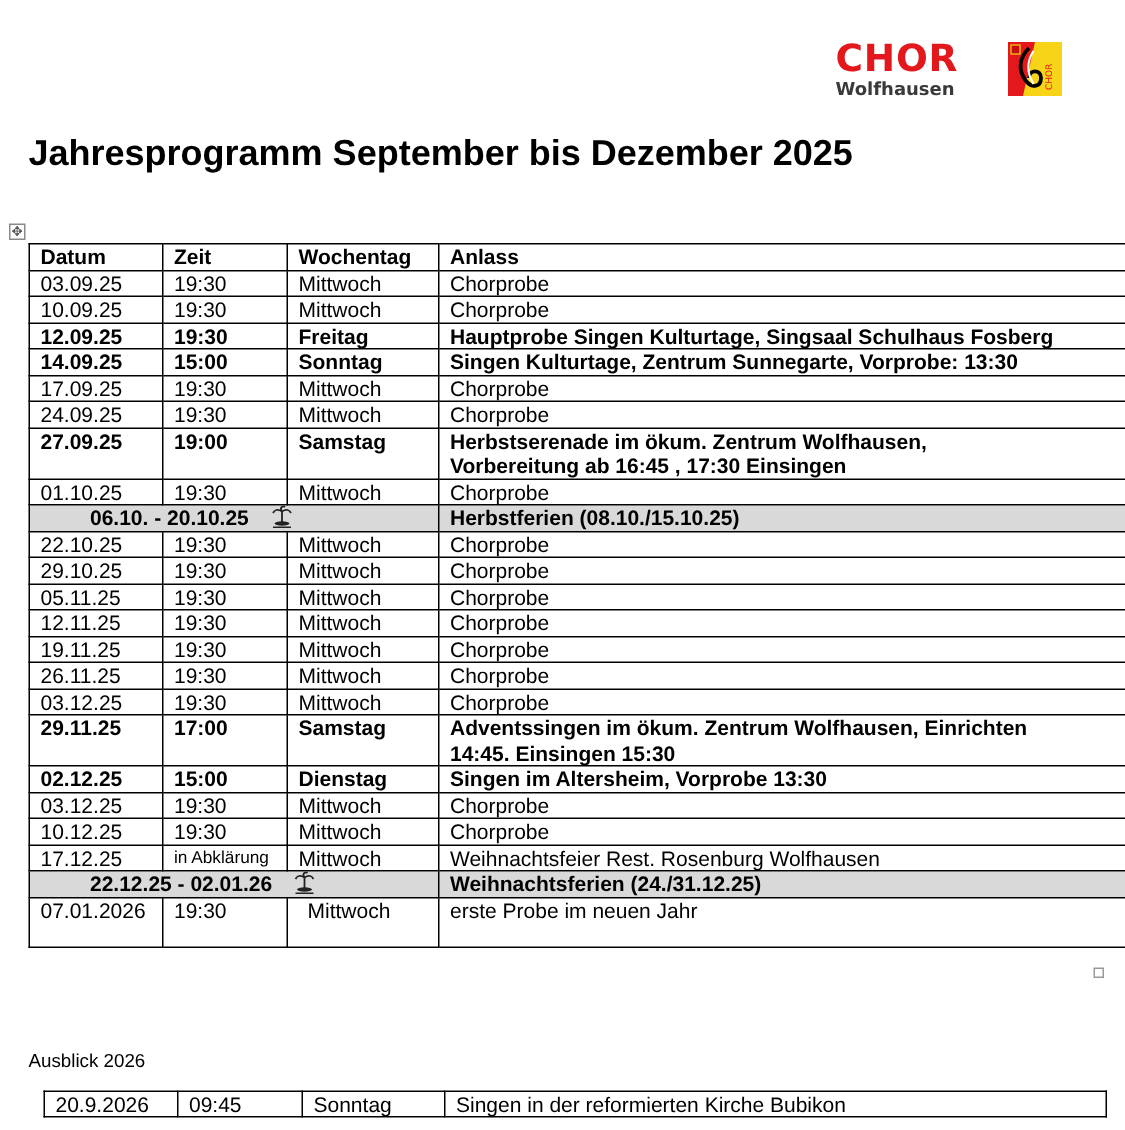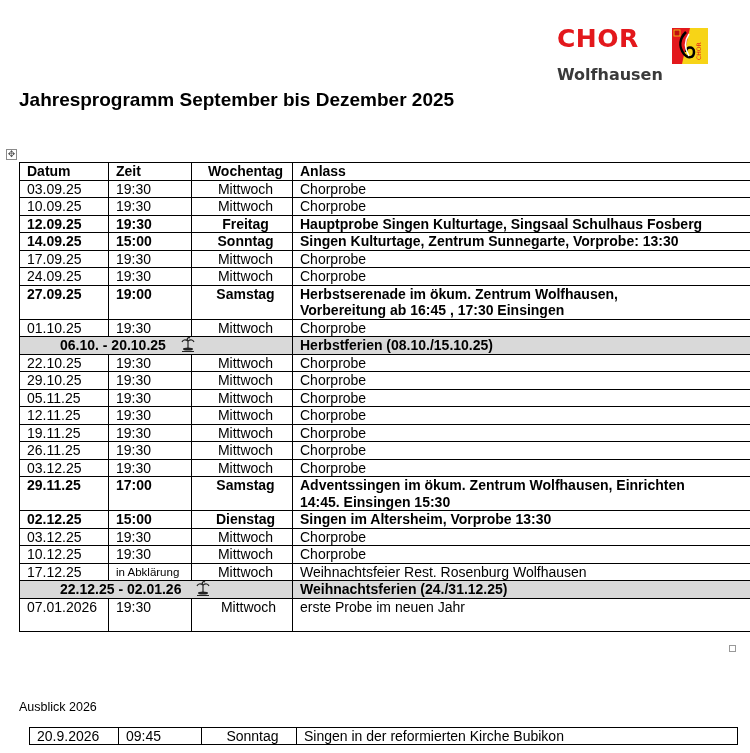--- a/index.html
+++ b/index.html
@@ -2,31 +2,31 @@
 <html><head>
 <meta charset="utf-8">
 <style>
   html, body { margin:0; padding:0; background:#ffffff; }
   body { width:750px; height:753px; position:relative; overflow:hidden;
          font-family:"Liberation Sans", sans-serif; color:#000; }
   .logo-text { position:absolute; left:557px; top:26px; text-align:left; }
   .logo-chor { font-family:"DejaVu Sans", sans-serif; font-weight:bold; color:#e3181c;
                font-size:25px; letter-spacing:0.5px; line-height:26px; }
   .logo-sub { font-family:"DejaVu Sans", sans-serif; font-weight:bold; color:#3a3a3a;
-              font-size:16px; line-height:14px; margin-top:16px; }
+              font-size:12px; line-height:14px; margin-top:0px; }
   .logo-emblem { position:absolute; left:672px; top:28px; width:36px; height:36px; }
-  .title { position:absolute; left:19px; top:89px; font-size:19px; font-weight:bold; }
+  .title { position:absolute; left:19px; top:89px; font-size:24px; font-weight:bold; }
   .move-handle { position:absolute; left:6px; top:149px; width:11px; height:11px;
                  border:1px solid #8a8a8a; box-sizing:border-box; font-size:9px;
                  line-height:9px; text-align:center; color:#555; }
   table { border-collapse:collapse; position:absolute; font-size:14px; }
   td { border:1px solid #000; padding:0 0 0 7px; vertical-align:top; line-height:16.5px;
        white-space:nowrap; }
   #main-table { left:19px; top:162px; width:736px; }
-  .c1 { width:81px; } .c2 { width:75px; } .c3 { width:87px;text-align:center; }
+  .c1 { width:81px; } .c2 { width:75px; } .c3 { width:87px; }
   .b { font-weight:bold; }
   .hol td { background:#d9d9d9; font-weight:bold; }
   .hol .span { text-align:left; padding-left:40px; }
   .palm { display:inline-block; margin-left:14px; vertical-align:top; width:16px; height:16px; }
   .small { font-size:11.5px; }
   .resize-handle { position:absolute; left:729px; top:645px; width:7px; height:7px;
                    border:1px solid #999; box-sizing:border-box; }
   .ausblick { position:absolute; left:19px; top:700px; font-size:12.5px; font-weight:normal; }
   #outlook-table { left:29px; top:727px; width:709px; }
   #outlook-table td { line-height:16px; }

